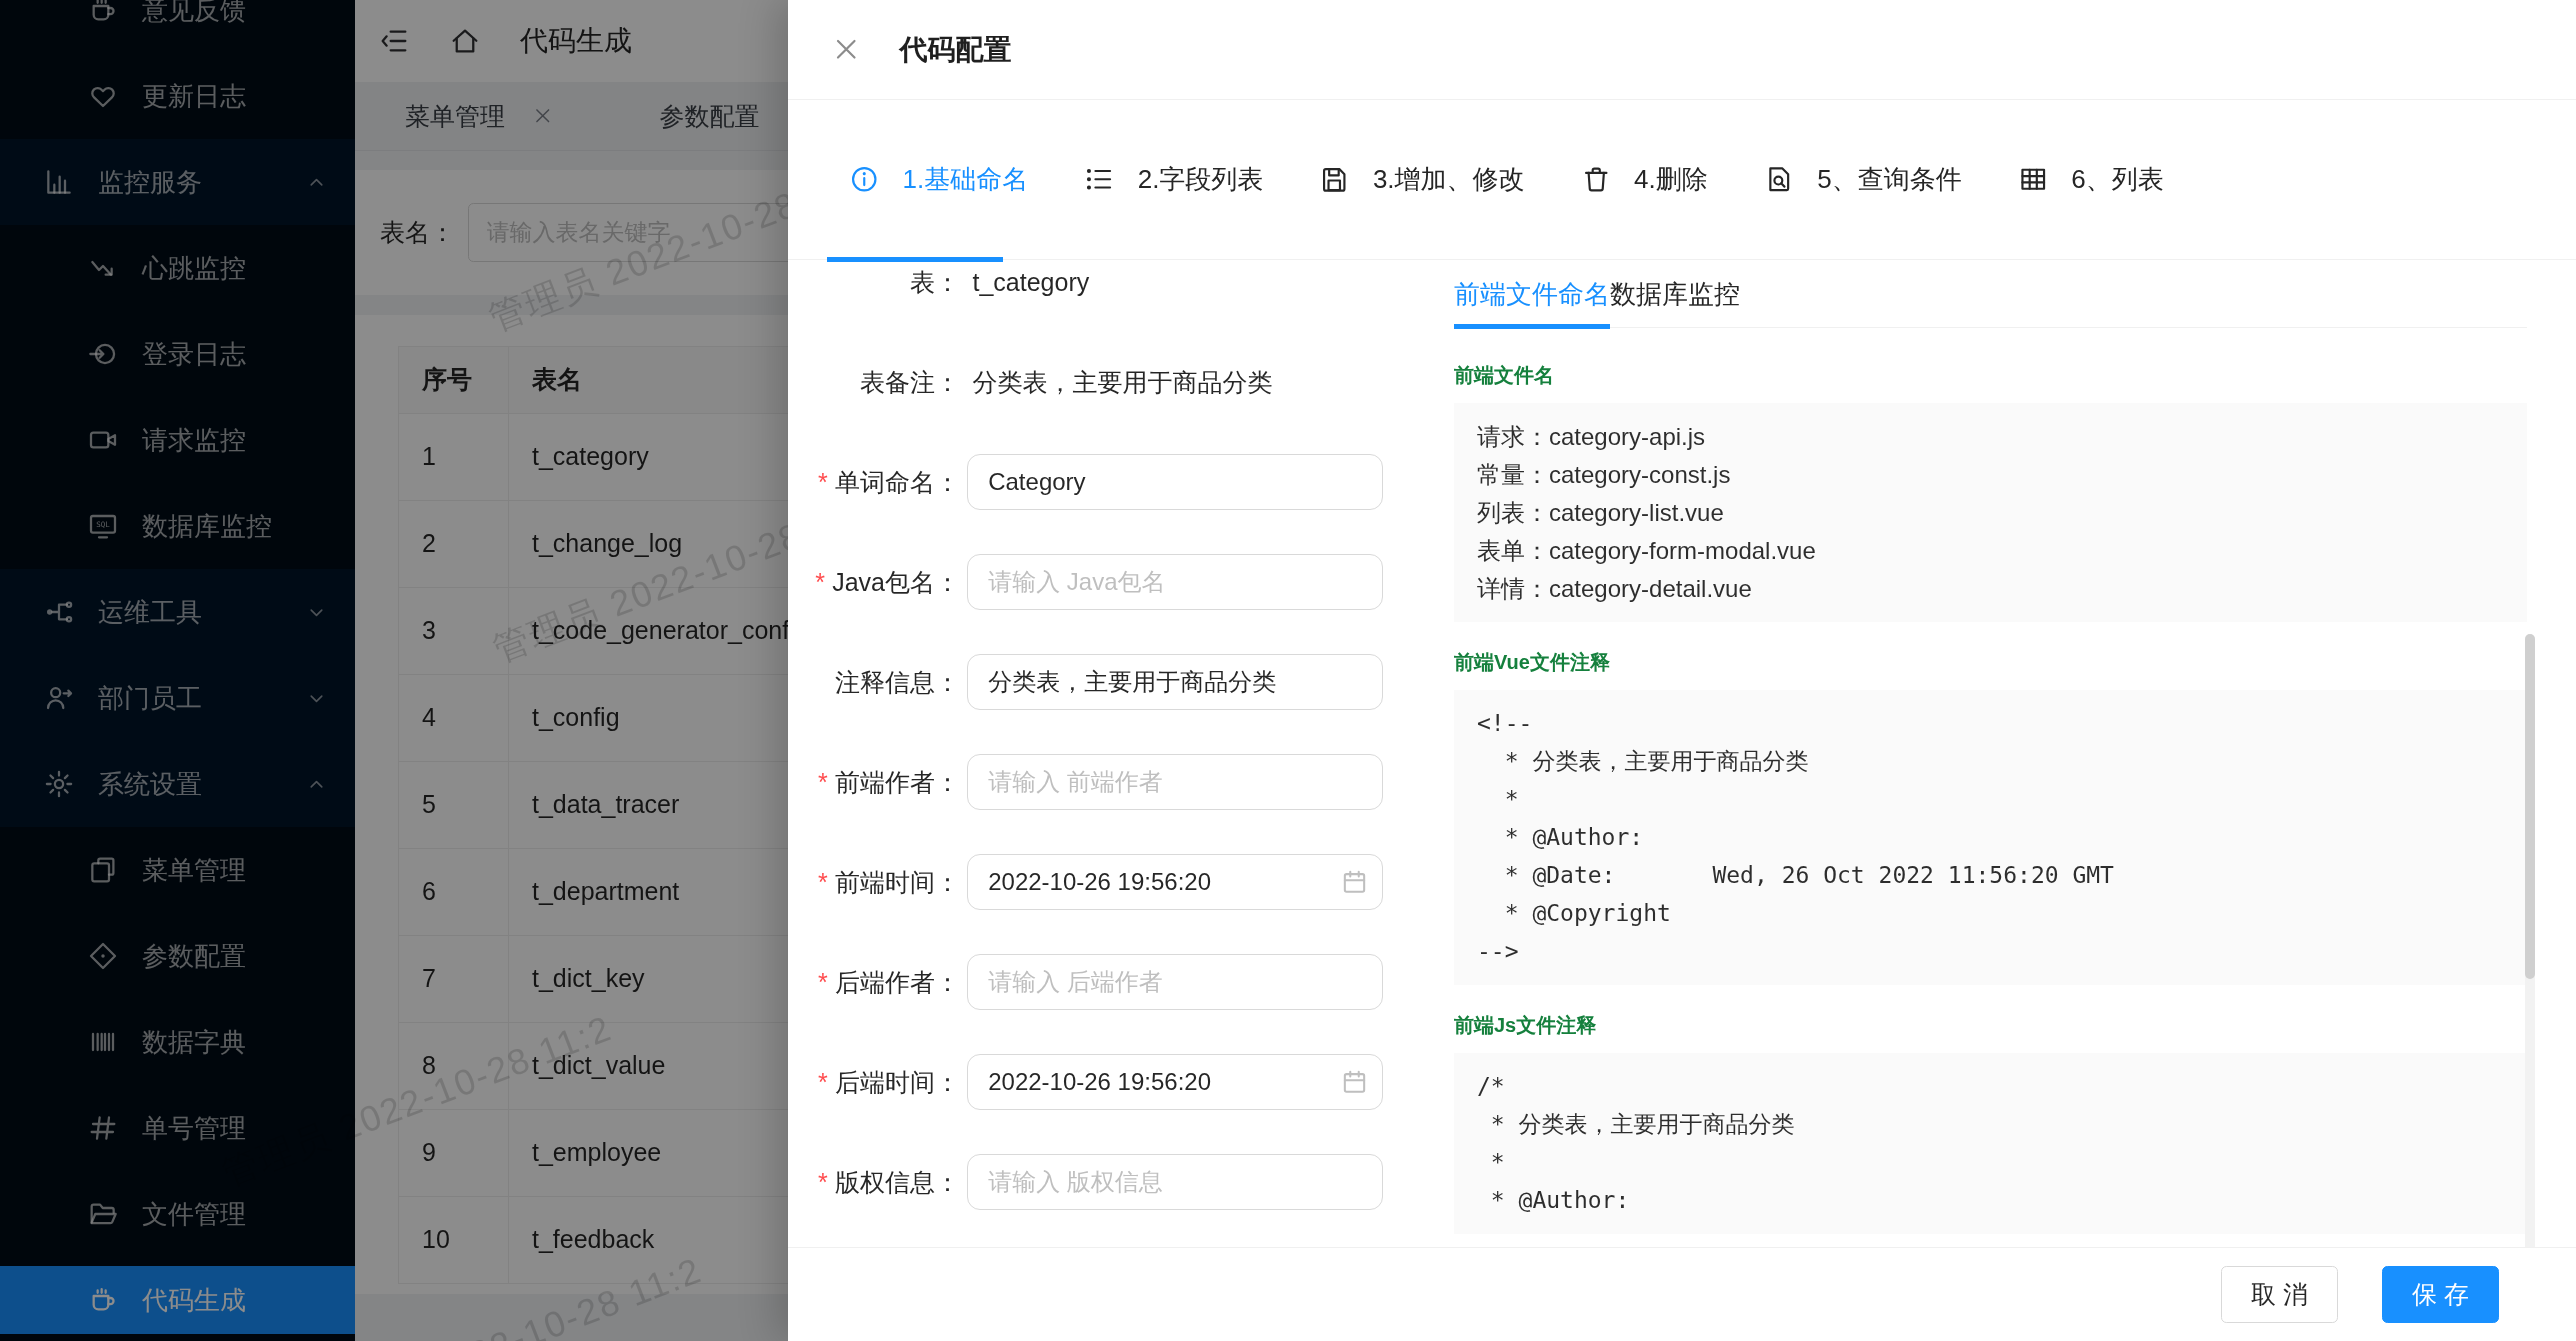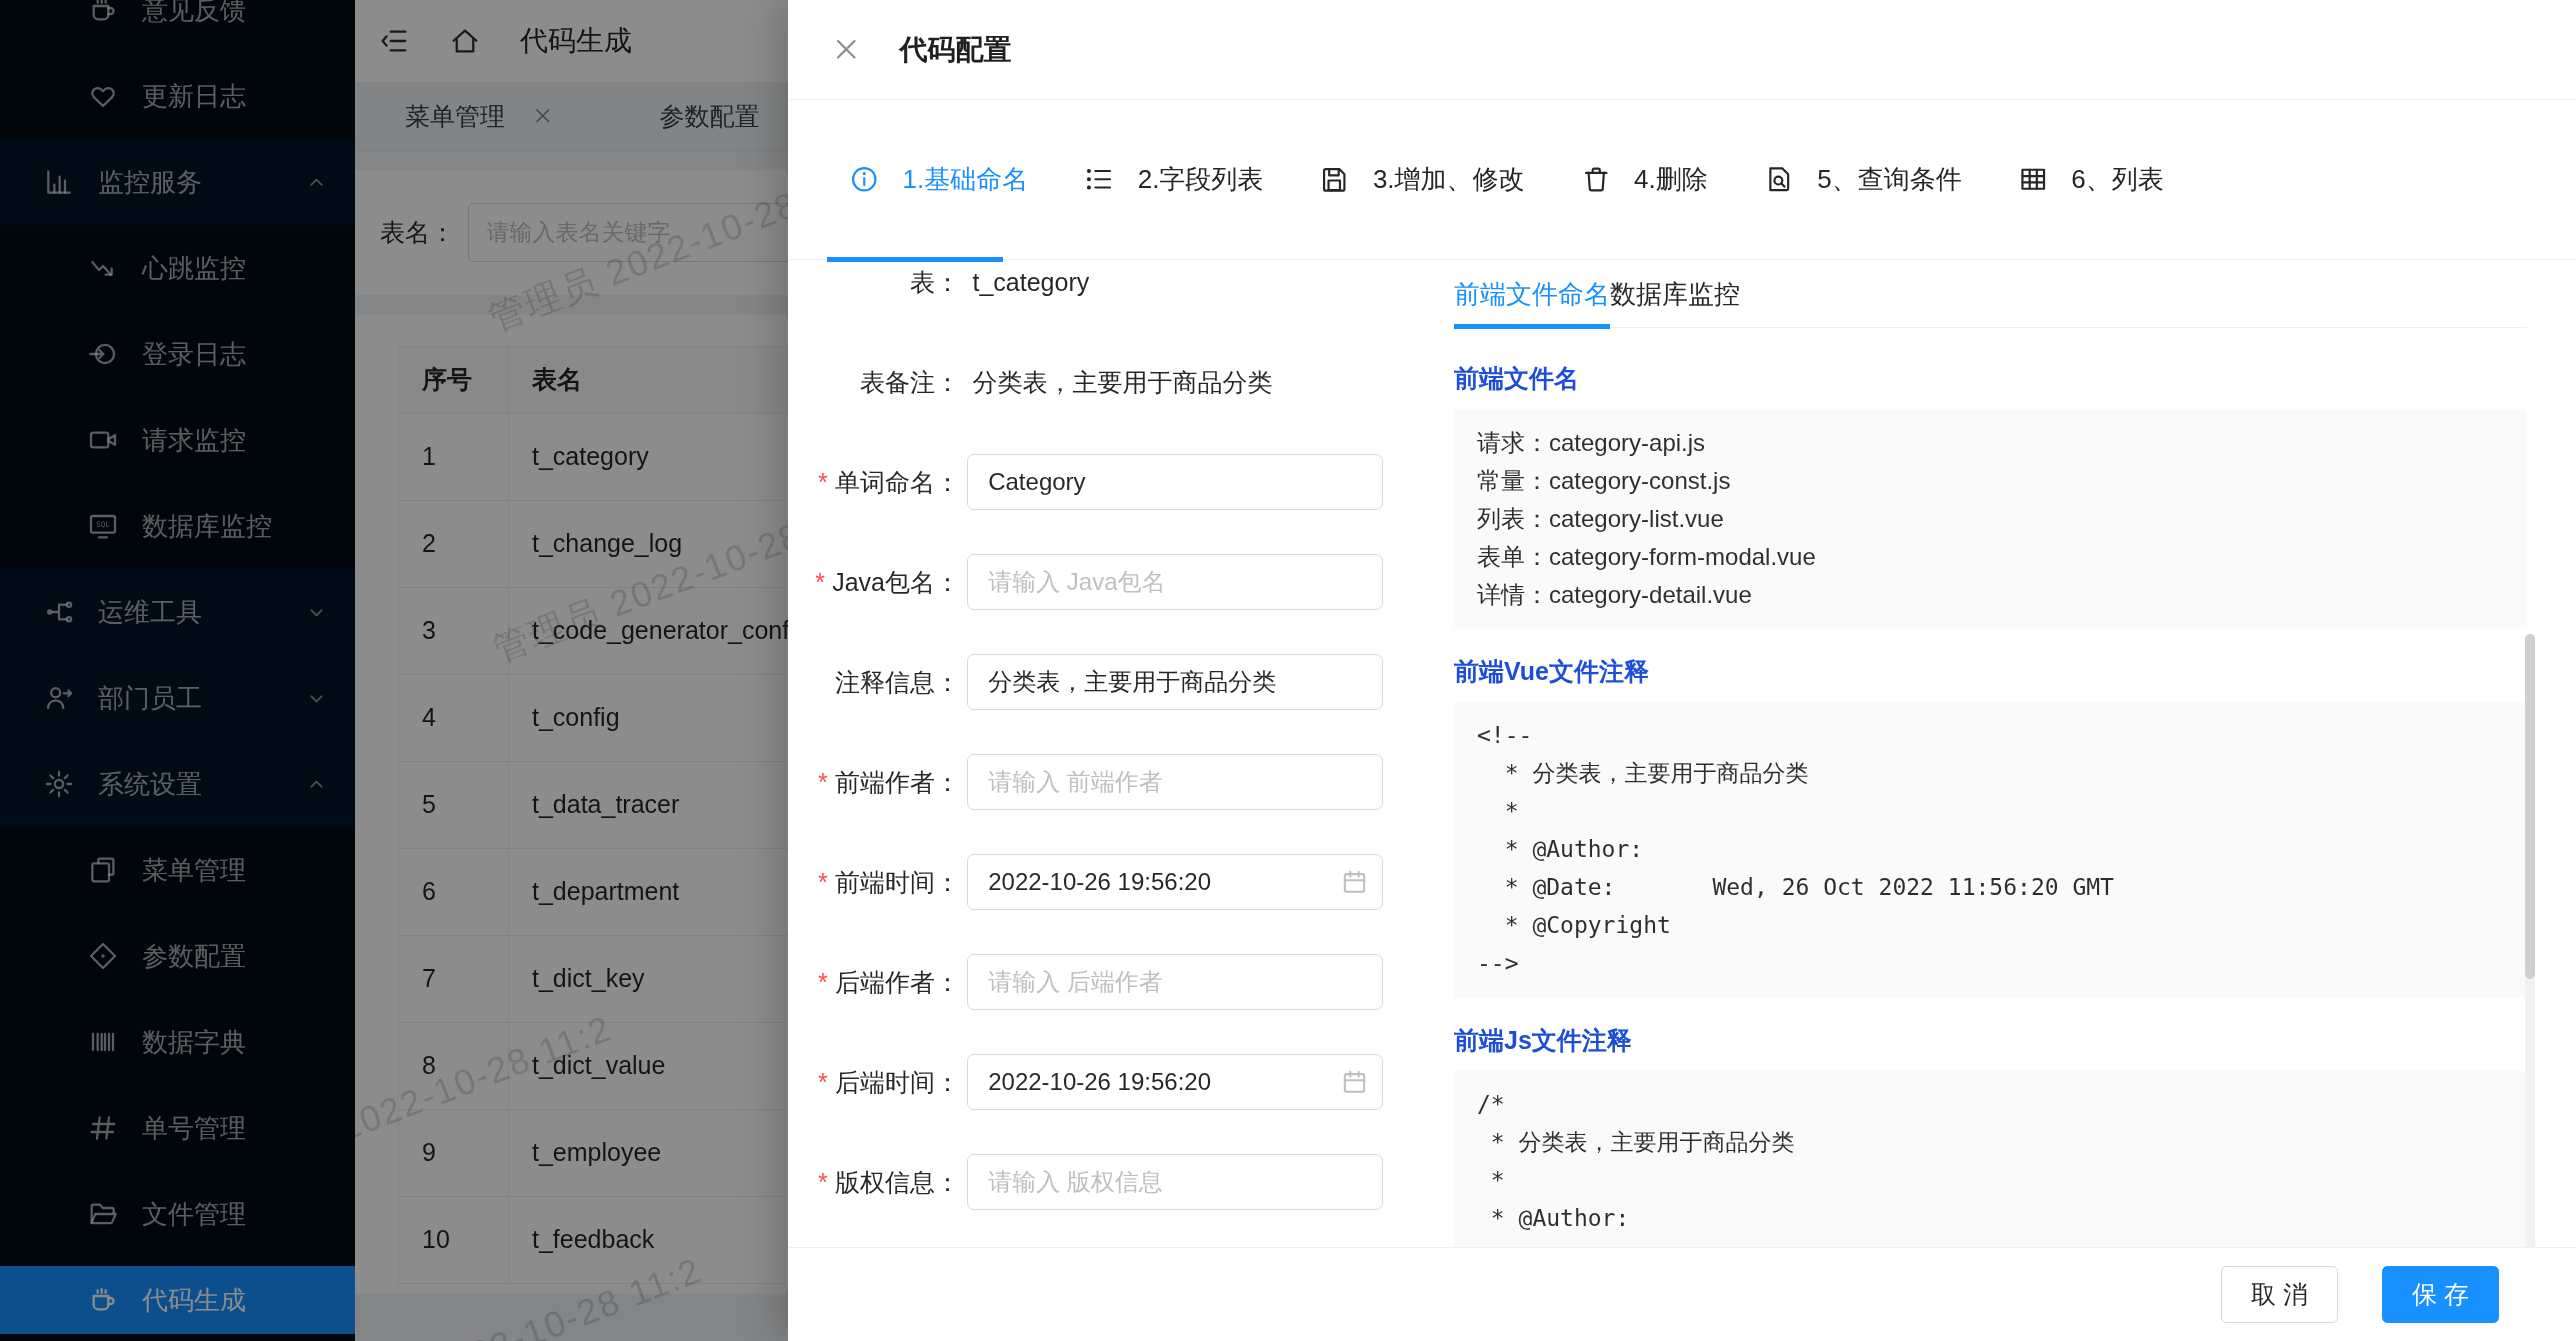--- a/index.html
+++ b/index.html
@@ -59,30 +59,30 @@
   .ink{position:absolute;left:39px;bottom:-2.7px;width:176px;height:4.5px;background:#1890ff}
 
   .d-body{position:absolute;top:262px;left:0;right:0;bottom:94px;overflow:hidden}
   .form-col{position:absolute;left:0;top:0;width:645px}
   .f-row{height:100px;display:flex;align-items:center}
   .f-row.first{margin-top:-30px}
   .f-label{width:172px;flex:none;display:flex;justify-content:flex-end;align-items:center;gap:7.2px;font-size:25px;color:rgba(0,0,0,.85);white-space:nowrap}
   .req{color:#ff4d4f}
   .f-val{margin-left:12.5px;font-size:25px}
   .f-ctrl{margin-left:7.2px;position:relative;width:416px}
-  .ctl{width:100%;height:56px;border:1.8px solid #d9d9d9;border-radius:7px;font-size:24px;padding:0 20px;box-sizing:border-box;
+  .ctl{width:100%;height:56px;border:1.8px solid #d9d9d9;border-radius:13px;font-size:24px;padding:0 20px;box-sizing:border-box;
        color:rgba(0,0,0,.85);font-family:inherit;background:#fff}
   .cal{position:absolute;right:14.3px;top:50%;transform:translateY(-50%);width:29px;height:29px;color:#bfbfbf;cursor:pointer}
 
   .preview-col{position:absolute;left:666px;top:0;width:1073px}
   .p-tabs{display:flex;height:65px;align-items:stretch;border-bottom:1.8px solid #f0f0f0}
   .p-tab{font-size:26px;color:rgba(0,0,0,.85);display:flex;align-items:center;position:relative;cursor:pointer}
   .p-tab.active{color:#1890ff}
   .p-tab.active::after{content:'';position:absolute;left:0;right:0;bottom:-1.8px;height:4.5px;background:#1890ff}
-  .p-h{font-size:25px;font-weight:700;color:#1d4ed8;margin:27px 0 14.3px}
+  .p-h{font-size:20px;font-weight:700;color:#15803d;margin:27px 0 14.3px}
   .p-h.first{margin-top:34px}
   .p-box{background:#fafafa;padding:14.3px 23px;font-size:24px;line-height:38px;color:rgba(0,0,0,.82)}
   .p-box div{white-space:pre}
   .p-box.mono{font-family:"DejaVu Sans Mono","Liberation Mono",monospace;font-size:23px}
 
   .d-scroll{position:absolute;right:41px;top:372px;width:10px;height:874px;background:#f2f2f2;border-radius:5.4px}
   .d-thumb{width:100%;height:345px;background:#cfcfcf;border-radius:5.4px}
 
   .d-footer{position:absolute;left:0;right:0;bottom:0;height:94px;border-top:1.8px solid #f0f0f0;background:#fff;
             display:flex;align-items:center;justify-content:flex-end;gap:44px;padding-right:77px;box-sizing:border-box}

